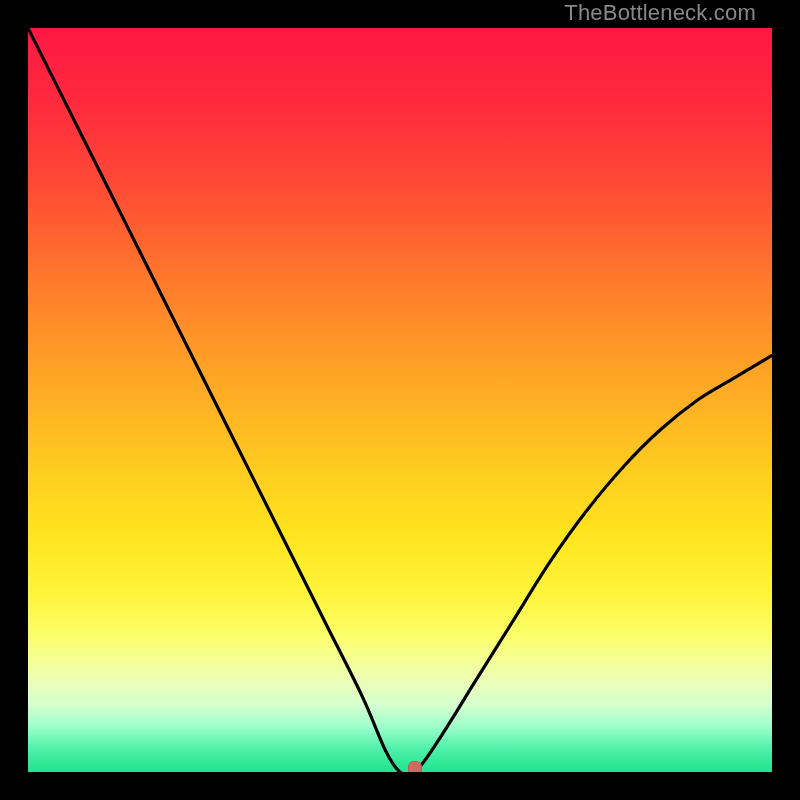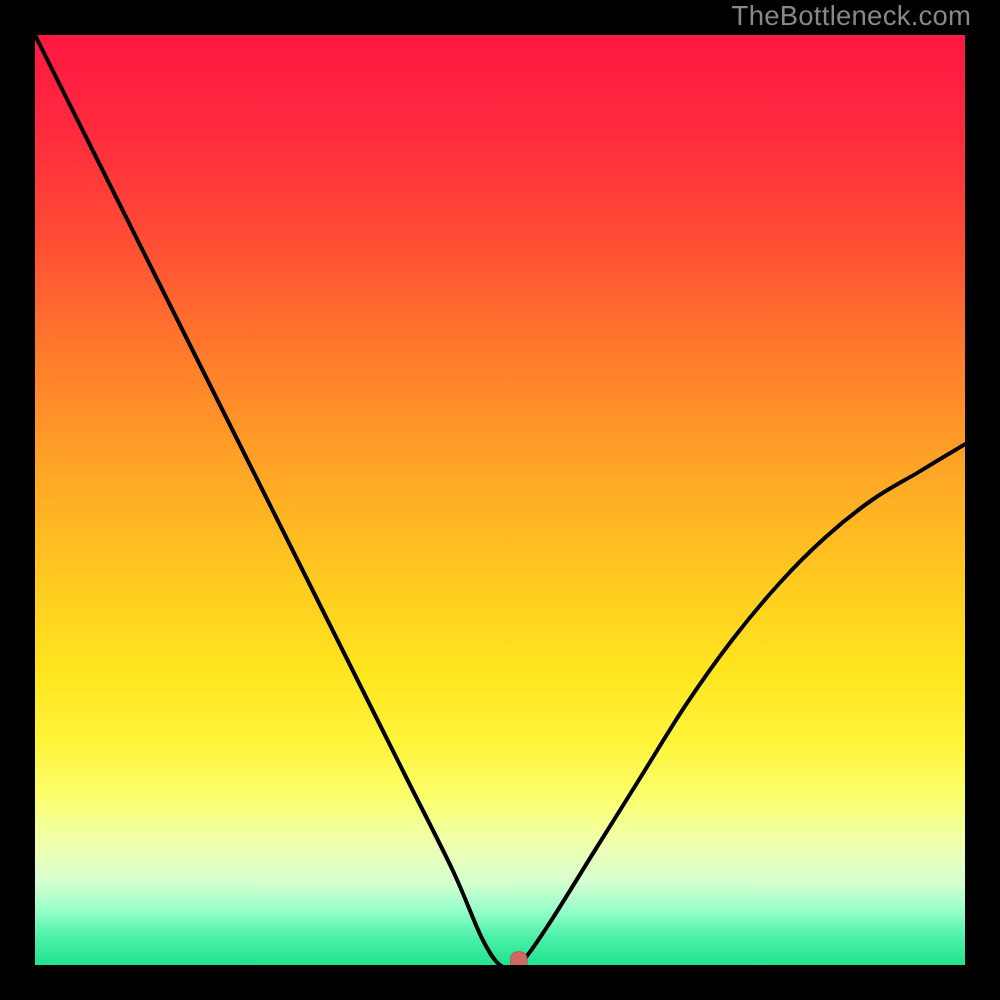--- a/index.html
+++ b/index.html
@@ -38,21 +38,21 @@
       #efffaf 87%,
       #d6ffd0 91%,
       #9affca 94%,
       #4cf0a8 97%,
       #1fe38e 100%
     );
   }
   .watermark {
     position: absolute;
     top: 0;
-    right: 23px;
+    right: 44px;
     color: #888;
     font-size: 22px;
     font-weight: 500;
     letter-spacing: 0.2px;
     user-select: none;
   }
   svg.curve {
     position: absolute;
     left: 0;
     top: 0;

